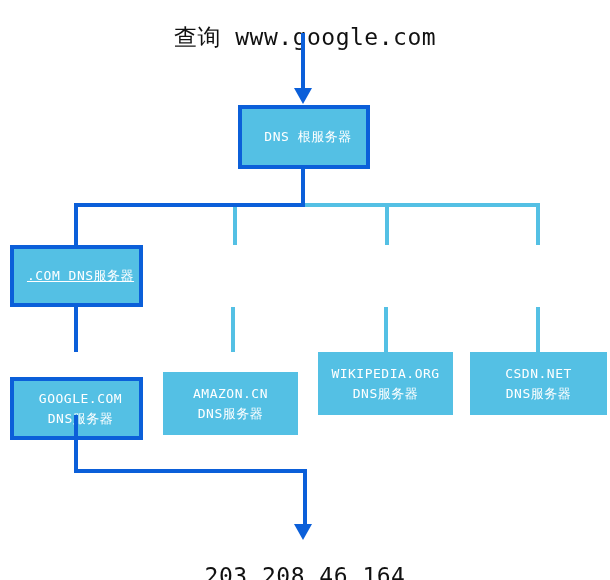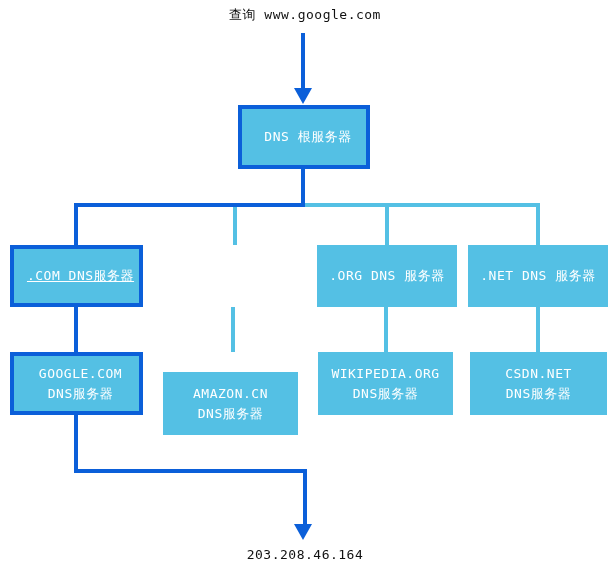--- a/index.html
+++ b/index.html
@@ -18,23 +18,24 @@
     position: relative;
     width: 610px;
     height: 580px;
     background: #ffffff;
     overflow: hidden;
   }
   .txt-label {
     position: absolute;
     text-align: center;
     color: var(--label_text);
-    font-size: 13px;
+    font-size: 23px;
     letter-spacing: 0.5px;
     white-space: nowrap;
+    margin-top: 16px;
   }
   .query-label { top: 6px; left: 0; width: 610px; }
   .ip-label { top: 547px; left: 8px; width: 594px; }
 
   .node {
     position: absolute;
     background: var(--node_fill);
     color: var(--node_text);
     display: flex;
     flex-direction: column;
@@ -50,21 +51,21 @@
 
   .root-node  { left: 238px; top: 105px; width: 132px; height: 64px; }
 
   .tier1 { top: 245px; height: 62px; }
   .t1-0 { left: 10px;  width: 133px; text-decoration: underline; }
   .t1-1 { left: 163px; width: 145px; }
   .t1-2 { left: 317px; width: 140px; }
   .t1-3 { left: 468px; width: 140px; }
 
   .tier2 { top: 352px; height: 63px; }
-  .t2-0 { left: 10px;  width: 133px; }
+  .t2-0 { left: 10px;  width: 133px; margin-top: 25px; }
   .t2-1 { left: 163px; width: 135px; margin-top: 20px; }
   .t2-2 { left: 318px; width: 135px; }
   .t2-3 { left: 470px; width: 137px; }
 
   .line { position: absolute; background: var(--light); }
   .line.hl { background: var(--highlight); }
 
   
   .query-stem   { left: 301px; top: 33px; width: 4px; height: 56px; }
   .arrowhead {
@@ -122,26 +123,20 @@
   <div class="line hl bus-dark"></div>
 
   <div class="line hl drop drop-0"></div>
   <div class="line drop drop-1"></div>
   <div class="line drop drop-2"></div>
   <div class="line drop drop-3"></div>
 
   <div class="node hl tier1 t1-0">
     <span>.COM DNS服务器</span>
   </div>
-  <div class="node tier1 t1-2">
-    <span>.ORG DNS 服务器</span>
-  </div>
-  <div class="node tier1 t1-3">
-    <span>.NET DNS 服务器</span>
-  </div>
 
   <div class="line hl conn conn-0"></div>
   <div class="line conn conn-1"></div>
   <div class="line conn conn-2"></div>
   <div class="line conn conn-3"></div>
 
   <div class="node hl tier2 t2-0">
     <span>GOOGLE.COM</span>
     <span>DNS服务器</span>
   </div>

